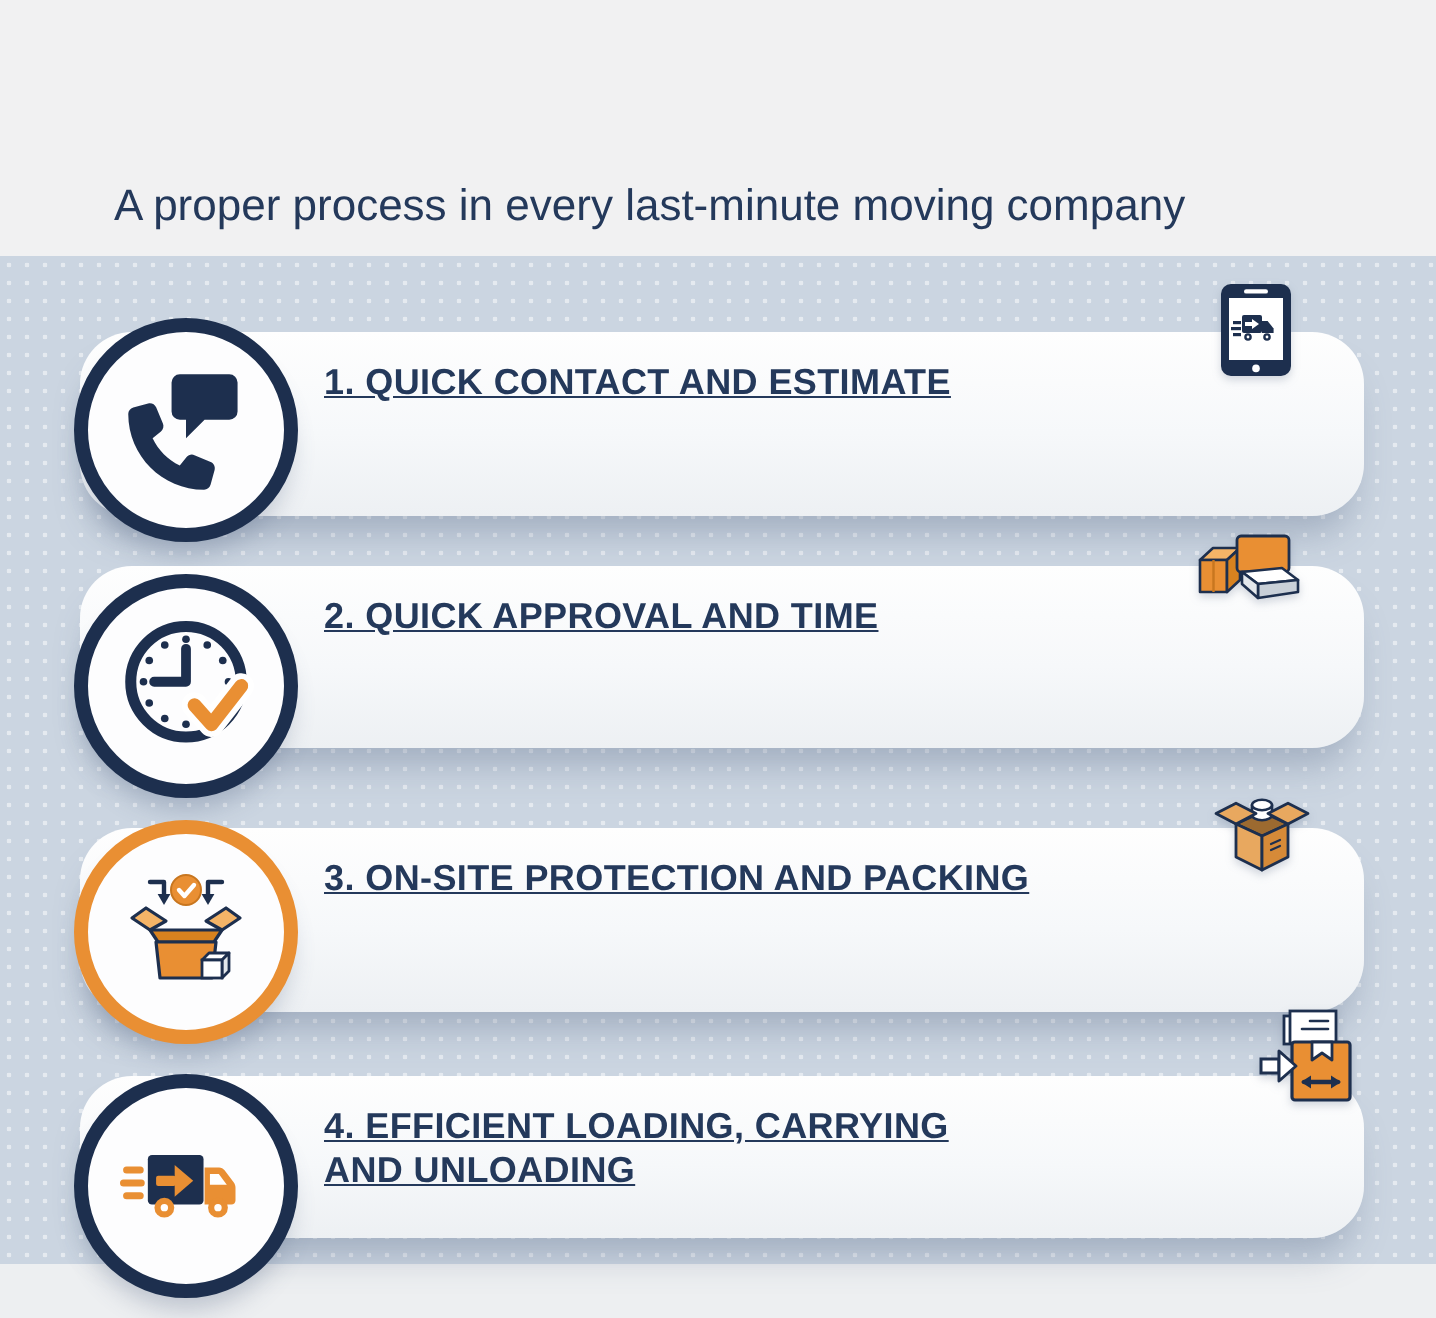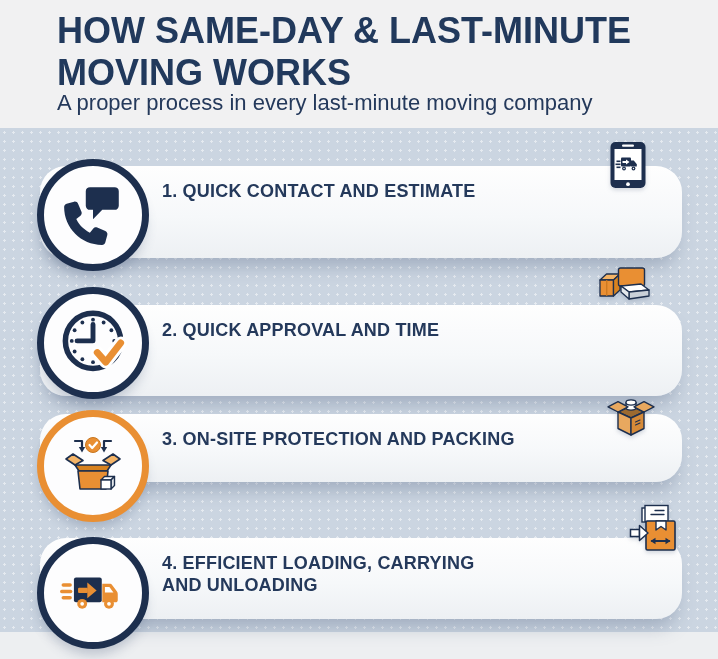--- a/index.html
+++ b/index.html
@@ -26,27 +26,27 @@
   .page-subtitle{
     position:absolute;left:57px;top:90px;margin:0;
     font-size:22px;font-weight:normal;color:var(--text-navy,#2c3e5c);
   }
   .step-card{
     position:absolute;left:40px;width:642px;border-radius:26px;
     background:linear-gradient(180deg,#fefefe 0%,#f6f8fa 55%,#edf0f3 100%);
     box-shadow:0 14px 18px -6px rgba(84,101,128,.35);
   }
   .card-1{top:166px;height:92px;}
-  .card-2{top:305px;height:91px;}
-  .card-3{top:414px;height:68px;}
+  .card-2{top:283px;height:91px;}
+  .card-3{top:414px;height:92px;}
   .card-4{top:538px;height:81px;}
   .step-label{
     position:absolute;left:122px;top:14px;
     font-size:18px;font-weight:bold;letter-spacing:.2px;line-height:22px;
-    color:var(--text-navy,#24395b);white-space:pre-line;
+    color:var(--text-navy,#24395b);white-space:pre-line;text-decoration:underline;
   }
   .step-circle{
     position:absolute;left:37px;width:112px;height:112px;border-radius:50%;
     border:7px solid var(--navy,#1d2f4e);background:#fdfdfe;box-sizing:border-box;
     display:flex;align-items:center;justify-content:center;
     box-shadow:0 10px 12px -4px rgba(84,101,128,.3);
   }
   .circle-1{top:159px;}
   .circle-2{top:287px;}
   .circle-3{top:410px;border-color:var(--orange,#e98f33);}
@@ -71,21 +71,20 @@
   .sn{stroke:var(--navy,#1d2f4e);}
   .so{stroke:var(--orange,#e98f33);}
   .sw{stroke:#fff;}
   .rnd{stroke-linecap:round;stroke-linejoin:round;}
 </style>
 </head>
 <body>
 
 <div class="stage">
 
-  <h1 class="page-title">HOW SAME-DAY &amp; LAST-MINUTE MOVING WORKS</h1>
   <p class="page-subtitle">A proper process in every last-minute moving company</p>
 
   <div class="main-bg"></div>
   <div class="bottom-strip"></div>
 
   <div class="step-card card-1">
     <div class="step-label">1. QUICK CONTACT AND ESTIMATE</div>
   </div>
   <div class="step-circle circle-1">
     <svg width="66" height="66" viewBox="0 0 64 64">

